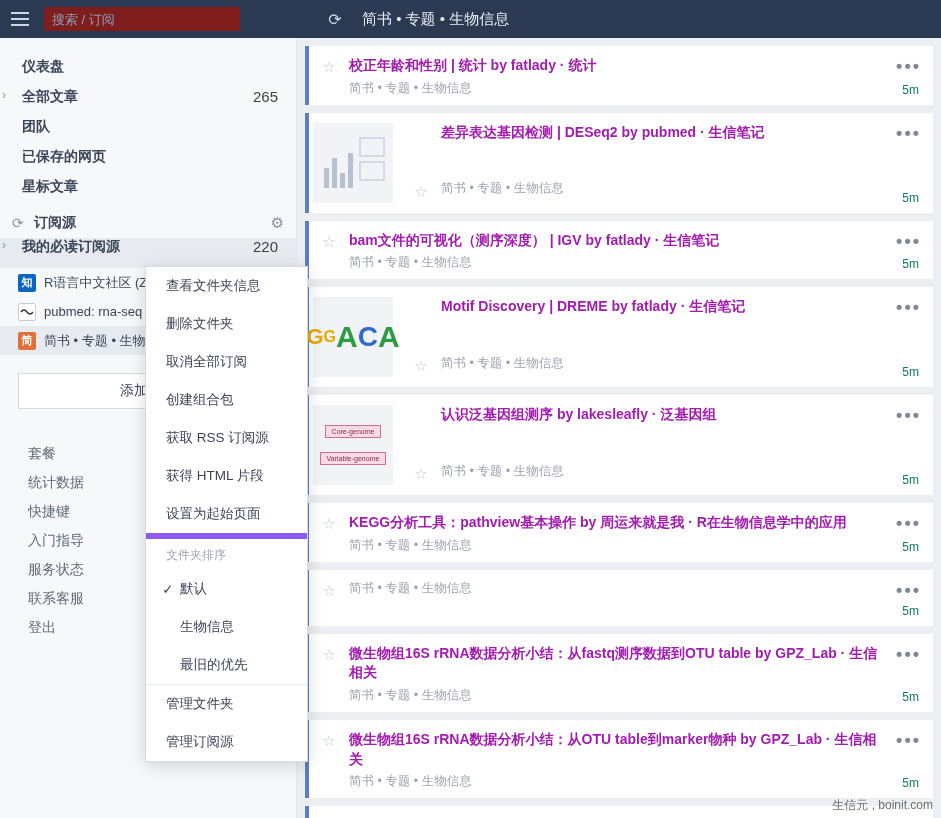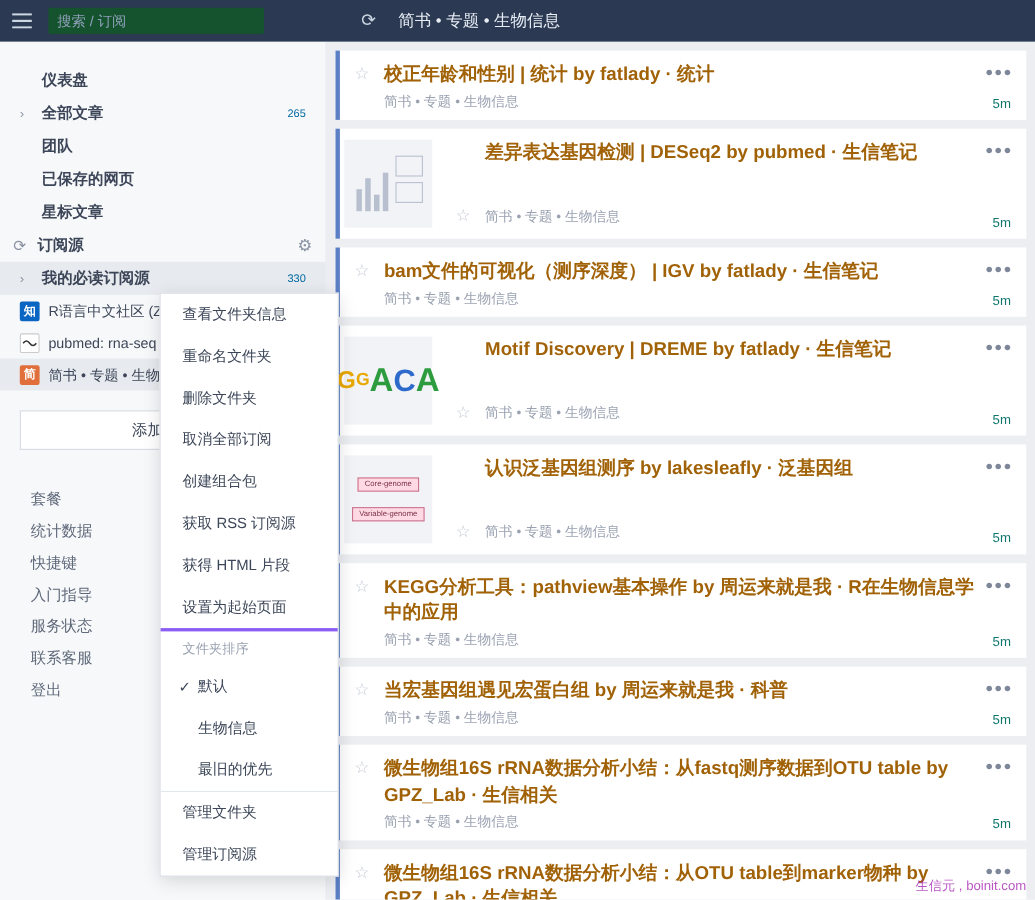--- a/index.html
+++ b/index.html
@@ -1,32 +1,32 @@
 <!DOCTYPE html>
 <html><head>
 <meta charset="utf-8">
 <style>
 * { margin:0; padding:0; box-sizing:border-box; font-family: -apple-system, "Helvetica Neue", Arial, "PingFang SC", "Microsoft YaHei", sans-serif; }
 body { width:941px; height:818px; overflow:hidden; background:#f7f8fa; position:relative; }
 .topbar { height:38px; background:#2b3a52; color:#cdd6e3; display:flex; align-items:center; }
 .hamburger { width:40px; height:38px; display:flex; align-items:center; justify-content:center; cursor:pointer; }
 .hamburger svg { fill:#cdd6e3; }
 .search-wrap { margin-left:4px; }
-.search { width:196px; height:24px; background:#14532d; border:none; color:#8fa0ba; padding:0 8px; font-size:13px; border-radius:2px; }
+.search { width:196px; height:24px; background:#7f1d1d; border:none; color:#8fa0ba; padding:0 8px; font-size:13px; border-radius:2px; }
 .search::placeholder { color:#8fa0ba; }
 .tb-right { display:flex; align-items:center; margin-left:84px; }
 .reload { width:22px; display:flex; align-items:center; justify-content:center; margin-right:16px; cursor:pointer; font-size:16px; }
 .tb-title { font-size:15px; color:#e8edf5; }
 .main { display:flex; height:780px; }
 .sidebar { width:297px; background:#f7f8fa; border-right:1px solid #e3e6eb; display:flex; flex-direction:column; position:relative; }
 .sb-top { padding-top:20px; }
-.nav-item { height:30px; display:flex; align-items:center; padding:0 18px 0 18px; color:#3c4658; font-size:14px; cursor:pointer; }
+.nav-item { height:30px; display:flex; align-items:flex-start; padding:0 18px 0 2px; color:#3c4658; font-size:14px; cursor:pointer; }
 .nav-item .chev { width:20px; font-size:12px; color:#8a93a3; }
 .nav-item .lbl { flex:1; }
-.nav-item .cnt { color:#0369a1; font-size:10px; }
+.nav-item .cnt { color:#404040; font-size:15px; }
 .nav-item.bold .lbl { font-weight:600; }
 .nav-item.selected { background:#e7eaee; }
 .nav-item.selected .lbl { font-weight:600; }
 .sub-row { height:29px; display:flex; align-items:center; padding:0 18px 0 18px; font-size:13px; cursor:pointer; color:#3c4658; }
 .sub-row .favicon { width:18px; height:18px; border-radius:2px; margin-right:8px; display:flex; align-items:center; justify-content:center; font-size:11px; font-weight:bold; color:#fff; flex-shrink:0; }
 .fv-zh { background:#0a66c2; }
 .fv-pm { background:#fff; border:1px solid #ccc; }
 .fv-js { background:#e06f3b; }
 .sub-row.active { background:#e7eaee; }
 .sub-row .stxt { flex:1; white-space:nowrap; overflow:hidden; text-overflow:ellipsis; }
@@ -38,39 +38,39 @@
 .add-btn { width:100%; height:36px; border:1px solid #d6dae2; background:#fff; color:#3c4658; font-size:14px; cursor:pointer; }
 .sb-bottom { padding:0 0 10px 28px; }
 .sb-bottom div { height:29px; display:flex; align-items:center; font-size:14px; color:#5f697a; cursor:pointer; }
 .content { flex:1; background:#eceef2; overflow:hidden; position:relative; }
 .art-list { padding:8px 8px; }
 .article { background:#fff; margin-bottom:8px; display:flex; position:relative; border-left:4px solid #5b7fc4; min-height:56px; }
 .article.withthumb { min-height:100px; }
 .a-star-col { width:40px; display:flex; align-items:flex-start; justify-content:center; padding-top:12px; color:#c3c9d4; }
 .a-star-col.withthumb { align-items:flex-end; padding-bottom:12px; padding-top:0; }
 .a-body { flex:1; padding:10px 44px 8px 0; position:relative; }
-.a-title { font-size:17px; font-weight:600; color:#a16207; line-height:1.4; margin-bottom:4px; }
+.a-title { font-size:14px; font-weight:600; color:#a21caf; line-height:1.4; margin-bottom:4px; }
 .a-src { font-size:12.5px; color:#9aa2b1; }
 .a-more { position:absolute; right:12px; top:10px; color:#7e8799; letter-spacing:2px; font-size:18px; cursor:pointer; font-weight:bold; }
 .a-time { position:absolute; right:14px; bottom:8px; font-size:12px; color:#0f766e; }
 .a-thumb { width:80px; margin:10px 8px 10px 4px; background:#f2f3f6; display:flex; align-items:center; justify-content:center; font-size:10px; color:#888; }
 .a-thumb.t-motif { font-family: Arial; }
 .motif-g { color:#e8a800; font-size:22px; font-weight:bold; }
 .motif-a { color:#2d9c3f; font-size:30px; font-weight:bold; }
 .motif-c { color:#2d6acc; font-size:28px; font-weight:bold; }
 .a-thumb.t-pan { flex-direction:column; gap:14px; }
 .pan-box { background:#ffd9e3; border:1px solid #cc7290; padding:2px 6px; font-size:7px; color:#7a2e4a; }
 .star-icon { font-size:15px; cursor:pointer; }
 .ctx-menu { position:absolute; left:145px; top:266px; width:163px; background:#fff; border:1px solid #d6dae2; box-shadow:0 4px 16px rgba(0,0,0,0.15); z-index:40; font-size:13.5px; color:#3c4658; }
 .ctx-menu .mi { padding:10px 20px; cursor:pointer; }
-.ctx-menu .sec-hdr { padding:8px 20px 6px 20px; font-size:12px; color:#9aa2b1; border-top:3px solid #8b5cf6; }
+.ctx-menu .sec-hdr { padding:8px 20px 6px 20px; font-size:12px; color:#9aa2b1; border-top:6px solid #8b5cf6; }
 .ctx-menu .mi-check { padding:10px 20px 10px 10px; cursor:pointer; display:flex; align-items:center; }
 .ctx-menu .mi-check .ck { width:24px; text-align:center; color:#3c4658; }
 .ctx-menu .sep { height:1px; background:#e3e6eb; }
-.watermark { position:absolute; right:8px; bottom:4px; font-size:12px; color:#a21caf; opacity:0.75; }
+.watermark { position:absolute; right:8px; bottom:4px; font-size:12px; color:#404040; opacity:0.75; }
 </style>
 </head>
 <body>
 
 <div class="topbar">
   <div class="hamburger">
     <svg width="18" height="14" viewBox="0 0 18 14">
         <rect width="18" height="2"></rect>
         <rect y="6" width="18" height="2"></rect>
         <rect y="12" width="18" height="2"></rect>
@@ -110,21 +110,21 @@
           <span class="lbl">星标文章</span>
         </div>
       <div class="feed-header">
         <span class="sync">⟳</span>
         <span class="lbl">订阅源</span>
         <span class="gear">⚙</span>
       </div>
       <div class="nav-item selected">
           <span class="chev">›</span>
           <span class="lbl">我的必读订阅源</span>
-          <span class="cnt">330</span>
+          <span class="cnt">220</span>
         </div>
       <div class="sub-row">
           <div class="favicon fv-zh">知</div>
           <span class="stxt">R语言中文社区 (Zhihu)</span>
         </div>
       <div class="sub-row">
           <div class="favicon fv-pm">
             <svg width="14" height="10" viewBox="0 0 14 10">
               <path d="M1 5 Q4 1 7 5 Q10 9 13 5" stroke="#333" stroke-width="1.4" fill="none"></path>
             </svg>
@@ -240,21 +240,20 @@
             <div class="a-src">简书 • 专题 • 生物信息</div>
             <div class="a-more">•••</div>
             <div class="a-time">5m</div>
           </div>
         </div>
         <div class="article">
           <div class="a-star-col">
             <span class="star-icon">☆</span>
           </div>
           <div class="a-body">
-            <div class="a-title">当宏基因组遇见宏蛋白组 by 周运来就是我 · 科普</div>
             <div class="a-src">简书 • 专题 • 生物信息</div>
             <div class="a-more">•••</div>
             <div class="a-time">5m</div>
           </div>
         </div>
         <div class="article">
           <div class="a-star-col">
             <span class="star-icon">☆</span>
           </div>
           <div class="a-body">
@@ -279,21 +278,20 @@
           <div class="a-star-col"></div>
           <div class="a-body"></div>
         </div>
       </div>
     <div class="watermark">生信元 , boinit.com</div>
   </div>
 </div>
 
 <div class="ctx-menu">
   <div class="mi">查看文件夹信息</div>
-  <div class="mi">重命名文件夹</div>
   <div class="mi">删除文件夹</div>
   <div class="mi">取消全部订阅</div>
   <div class="mi">创建组合包</div>
   <div class="mi">获取 RSS 订阅源</div>
   <div class="mi">获得 HTML 片段</div>
   <div class="mi">设置为起始页面</div>
   <div class="sec-hdr">文件夹排序</div>
   <div class="mi-check">
       <span class="ck">✓</span>
       <span>默认</span>

